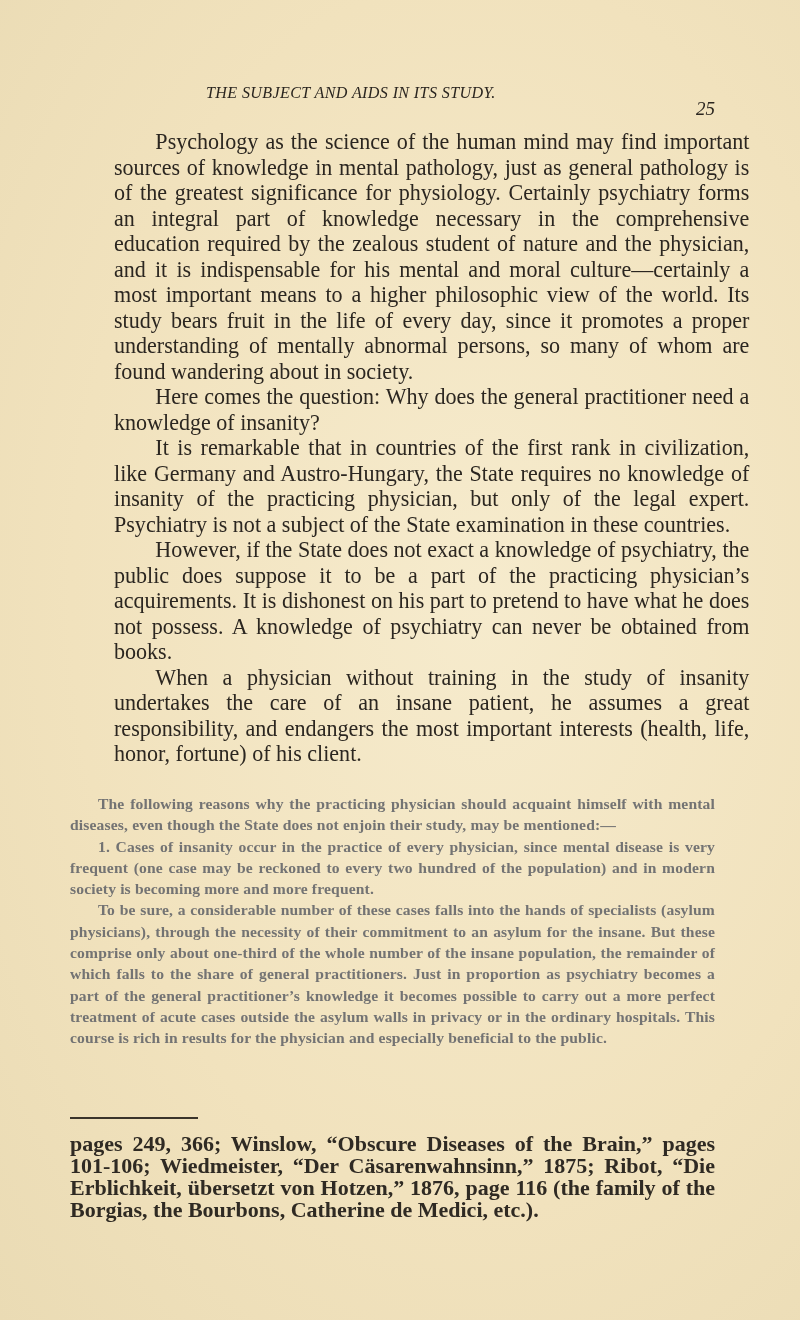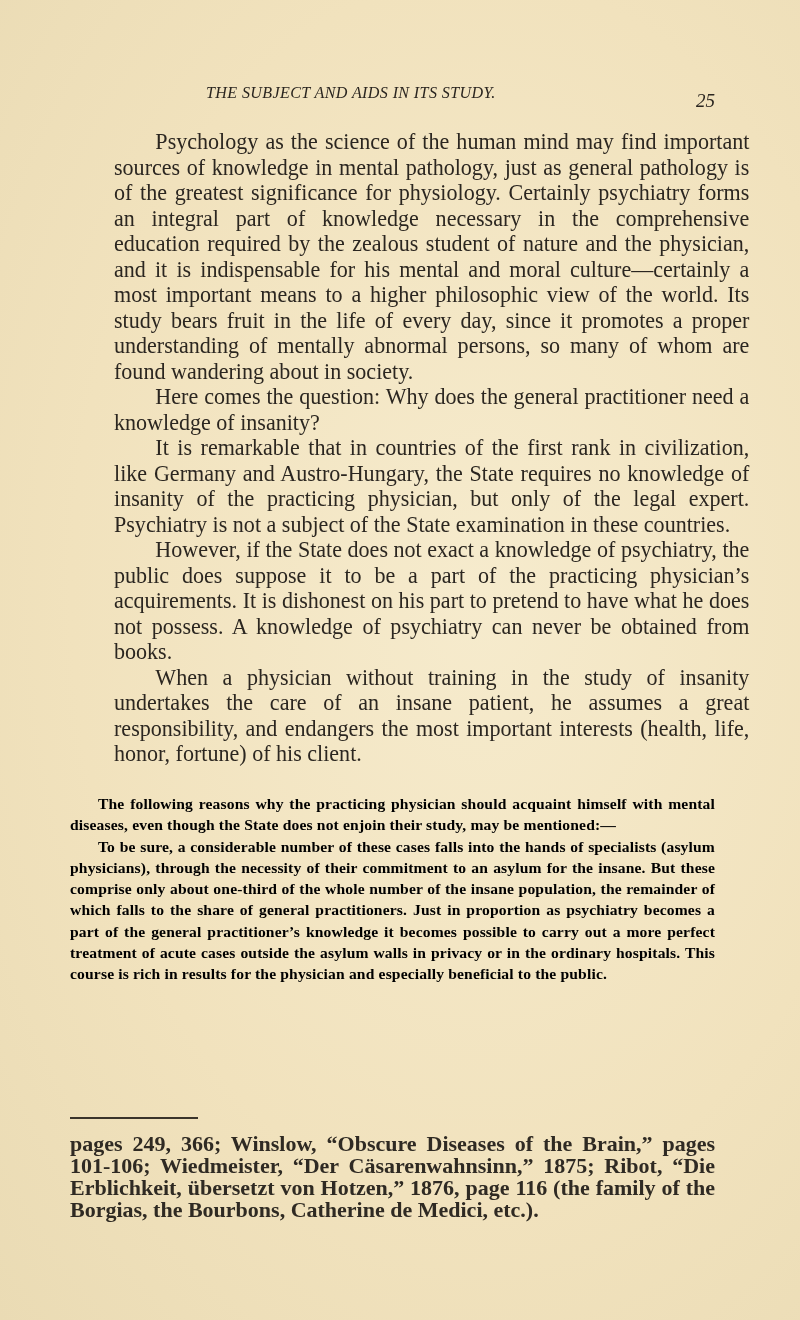--- a/index.html
+++ b/index.html
@@ -14,37 +14,37 @@
     .page { position: absolute; left: 70px; top: 0; width: 645px; }
     .running-head {
       position: absolute; top: 82px; left: 0; width: 645px; height: 26px; font-style: italic;
     }
     .running-title {
       position: absolute; left: 136px; top: 0;
       font-family: "Liberation Serif", serif; font-size: 17.5px; letter-spacing: 0.4px;
       transform: scaleX(0.92); transform-origin: left;
     }
     .page-number {
-      position: absolute; right: 0; top: 8px;
+      position: absolute; right: 0; top: 16px;
       font-family: "Liberation Serif", serif; font-size: 19px;
     }
     .main { position: absolute; top: 129px; left: 0; width: 645px; margin-left: 44px; }
     .p {
       font-family: "Liberation Serif", serif;
       font-size: 22.4px; line-height: 25.5px;
       text-align: justify; margin: 0;
       transform: scaleX(0.985); transform-origin: left;
     }
     .p.indent { text-indent: 42px; }
     .small {
       position: absolute; top: 793px; left: 0; width: 645px;
     }
     .sp {
       font-family: "Liberation Serif", serif; font-weight: bold;
-      font-size: 15.6px; line-height: 21.3px; color: #000000;
+      font-size: 15.6px; line-height: 21.3px; color: #737373;
       text-align: justify; margin: 0; letter-spacing: 0.15px;
     }
     .sp.indent { text-indent: 28px; }
     .rule {
       position: absolute; top: 1117px; left: 0; width: 128px; height: 2px; background: #3a342b;
     }
     .footnote { position: absolute; top: 1133px; left: 0; width: 645px; }
     .fn {
       font-family: "Liberation Serif", serif; font-weight: bold;
       font-size: 22px; line-height: 22px; color: #2f2a23;
@@ -63,20 +63,21 @@
   <div class="main">
     <p class="p indent">Psychology as the science of the human mind may find important sources of knowledge in mental pathology, just as general pathology is of the greatest significance for physiology. Certainly psychiatry forms an integral part of knowledge necessary in the comprehensive education required by the zealous student of nature and the physician, and it is indispensable for his mental and moral culture—certainly a most important means to a higher philosophic view of the world. Its study bears fruit in the life of every day, since it promotes a proper understanding of mentally abnormal persons, so many of whom are found wandering about in society.</p>
     <p class="p indent">Here comes the question: Why does the general practitioner need a knowledge of insanity?</p>
     <p class="p indent">It is remarkable that in countries of the first rank in civilization, like Germany and Austro-Hungary, the State requires no knowledge of insanity of the practicing physician, but only of the legal expert. Psychiatry is not a subject of the State examination in these countries.</p>
     <p class="p indent">However, if the State does not exact a knowledge of psychiatry, the public does suppose it to be a part of the practicing physician’s acquirements. It is dishonest on his part to pretend to have what he does not possess. A knowledge of psychiatry can never be obtained from books.</p>
     <p class="p indent">When a physician without training in the study of insanity undertakes the care of an insane patient, he assumes a great responsibility, and endangers the most important interests (health, life, honor, fortune) of his client.</p>
   </div>
 
   <div class="small">
     <p class="sp indent">The following reasons why the practicing physician should acquaint himself with mental diseases, even though the State does not enjoin their study, may be mentioned:—</p>
+    <p class="sp indent">1. Cases of insanity occur in the practice of every physician, since mental disease is very frequent (one case may be reckoned to every two hundred of the population) and in modern society is becoming more and more frequent.</p>
     <p class="sp indent">To be sure, a considerable number of these cases falls into the hands of specialists (asylum physicians), through the necessity of their commitment to an asylum for the insane. But these comprise only about one-third of the whole number of the insane population, the remainder of which falls to the share of general practitioners. Just in proportion as psychiatry becomes a part of the general practitioner’s knowledge it becomes possible to carry out a more perfect treatment of acute cases outside the asylum walls in privacy or in the ordinary hospitals. This course is rich in results for the physician and especially beneficial to the public.</p>
   </div>
 
   <div class="rule"></div>
 
   <div class="footnote">
     <p class="fn">pages 249, 366; Winslow, “Obscure Diseases of the Brain,” pages 101-106; Wiedmeister, “Der Cäsarenwahnsinn,” 1875; Ribot, “Die Erblichkeit, übersetzt von Hotzen,” 1876, page 116 (the family of the Borgias, the Bourbons, Catherine de Medici, etc.).</p>
   </div>
 </div>
 

